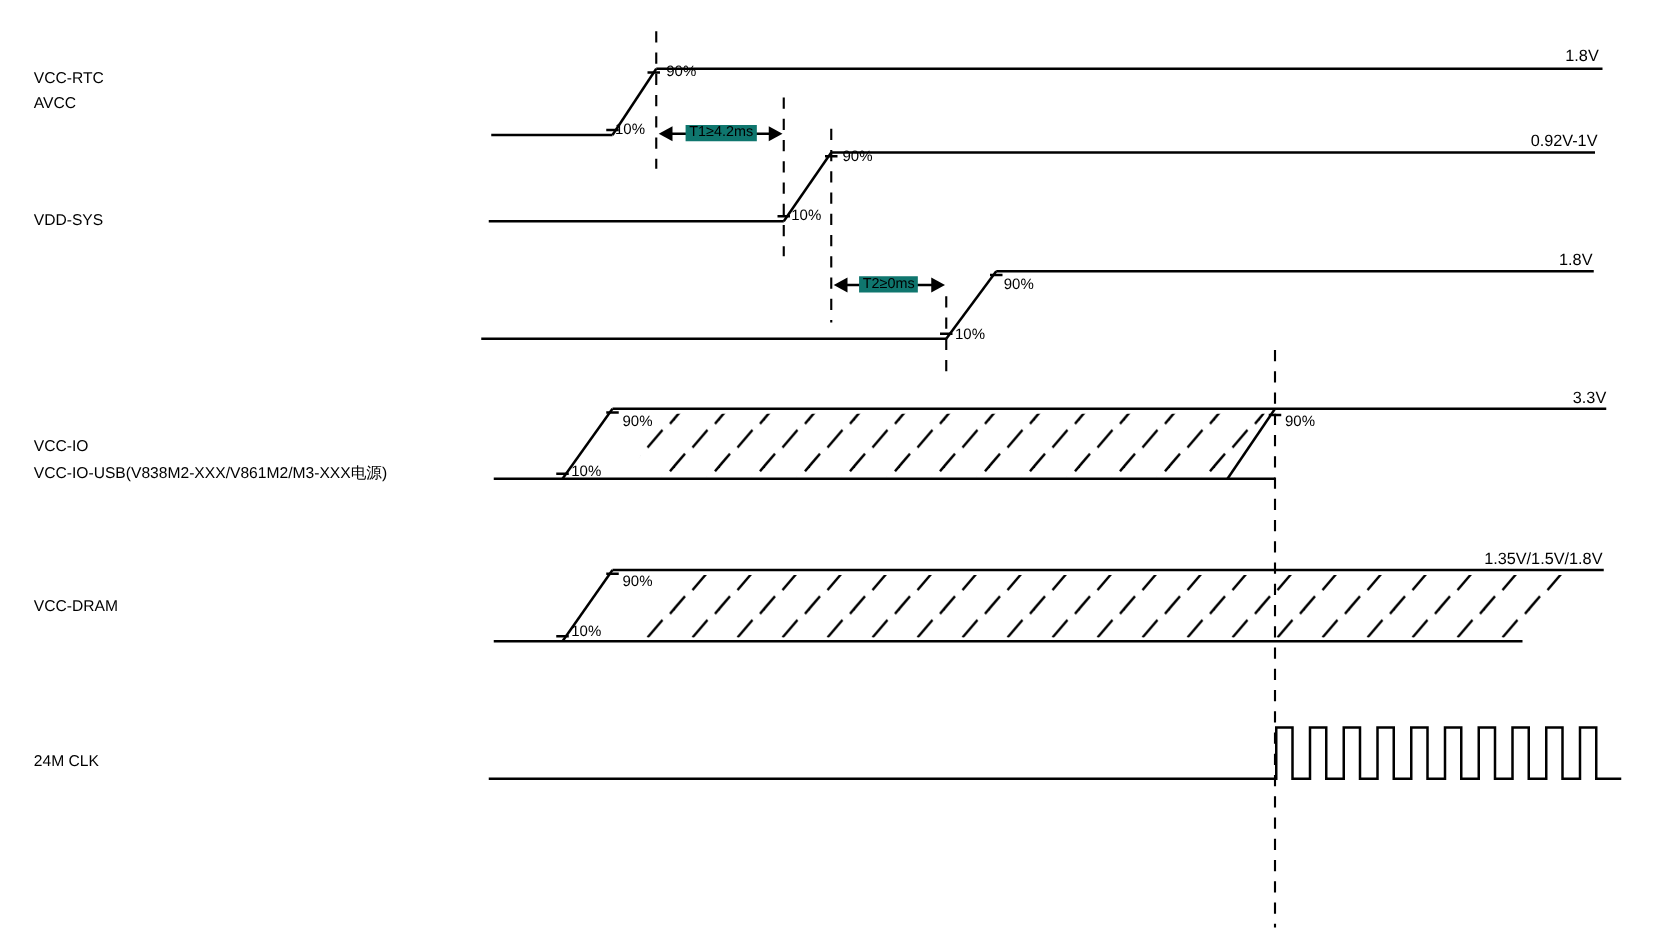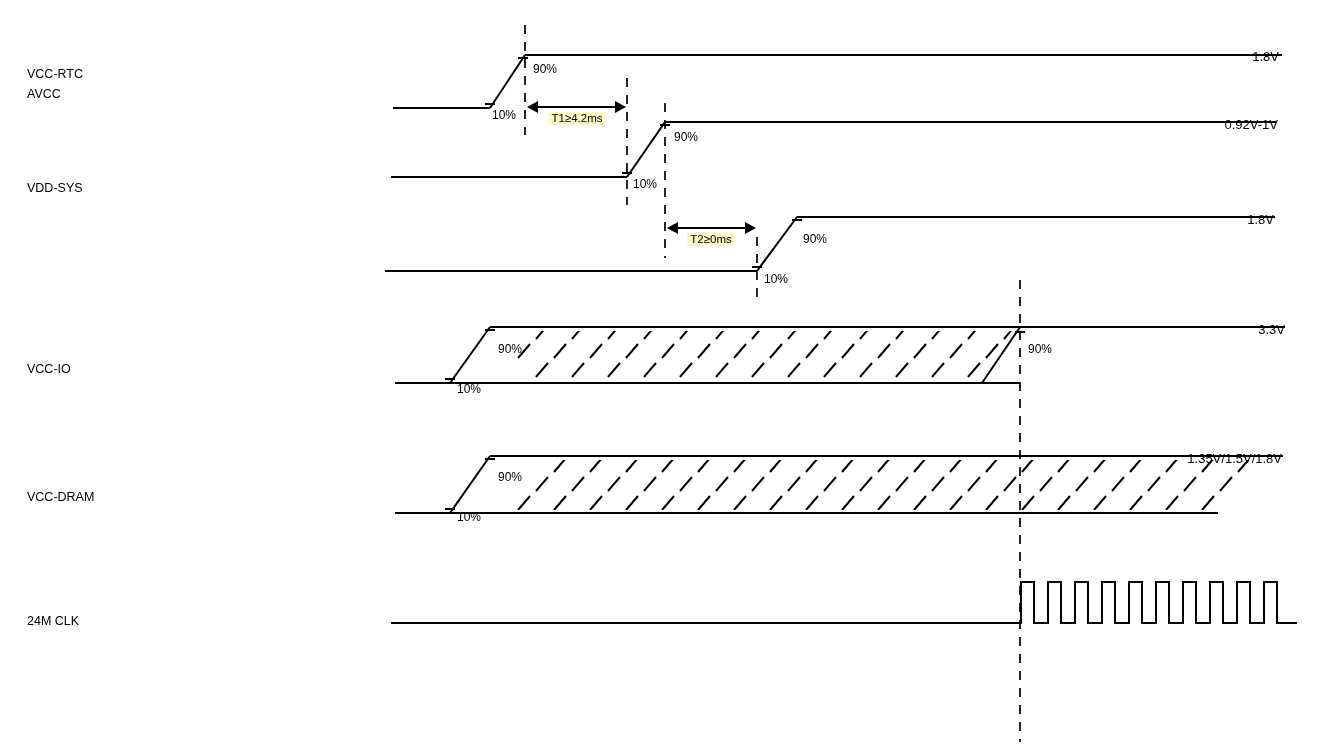--- a/index.html
+++ b/index.html
@@ -1,27 +1,27 @@
 <!DOCTYPE html>
 <html><head>
 <meta charset="utf-8">
 <style>
   html,body{margin:0;padding:0;background:#fff;}
   .stage{
     position:relative;width:1338px;height:756px;background:#fff;overflow:hidden;
     font-family:"Liberation Sans",sans-serif;color:#000;
   }
   .stage svg{position:absolute;left:0;top:0;}
-  .abs{position:absolute;white-space:nowrap;margin-top:12px;}
+  .abs{position:absolute;white-space:nowrap;}
   .sig-label{font-weight:400;font-size:12.5px;line-height:20px;letter-spacing:0;}
   .sig-label.triple{line-height:21px;}
   .pct{font-size:12px;line-height:13px;}
   .volt{font-size:13px;line-height:14px;}
   .tlabel{
-    font-size:11.5px;line-height:13px;background:#fef9c3;padding:0 3px;
+    font-size:11.5px;line-height:13px;background:#0f766e;padding:0 3px;
     transform:translateX(-50%);
   }
 </style>
 </head>
 <body>
 
 <div class="stage">
 
   <svg width="1338" height="756" viewBox="0 0 1338 756">
     <defs>
@@ -97,20 +97,21 @@
 
   <div class="abs sig-label" style="left:27px;top:52px">
     <div>VCC-RTC</div>
     <div>AVCC</div>
   </div>
   <div class="abs sig-label" style="left:27px;top:166px">
     <div>VDD-SYS</div>
   </div>
   <div class="abs sig-label triple" style="left:27px;top:347px">
     <div>VCC-IO</div>
+    <div>VCC-IO-USB(V838M2-XXX/V861M2/M3-XXX电源)</div>
   </div>
   <div class="abs sig-label" style="left:27px;top:475px">
     <div>VCC-DRAM</div>
   </div>
   <div class="abs sig-label" style="left:27px;top:599px">
     <div>24M CLK</div>
   </div>
 
   <div class="abs volt" style="right:59px;top:38px">1.8V</div>
   <div class="abs volt" style="right:60px;top:106px">0.92V-1V</div>

